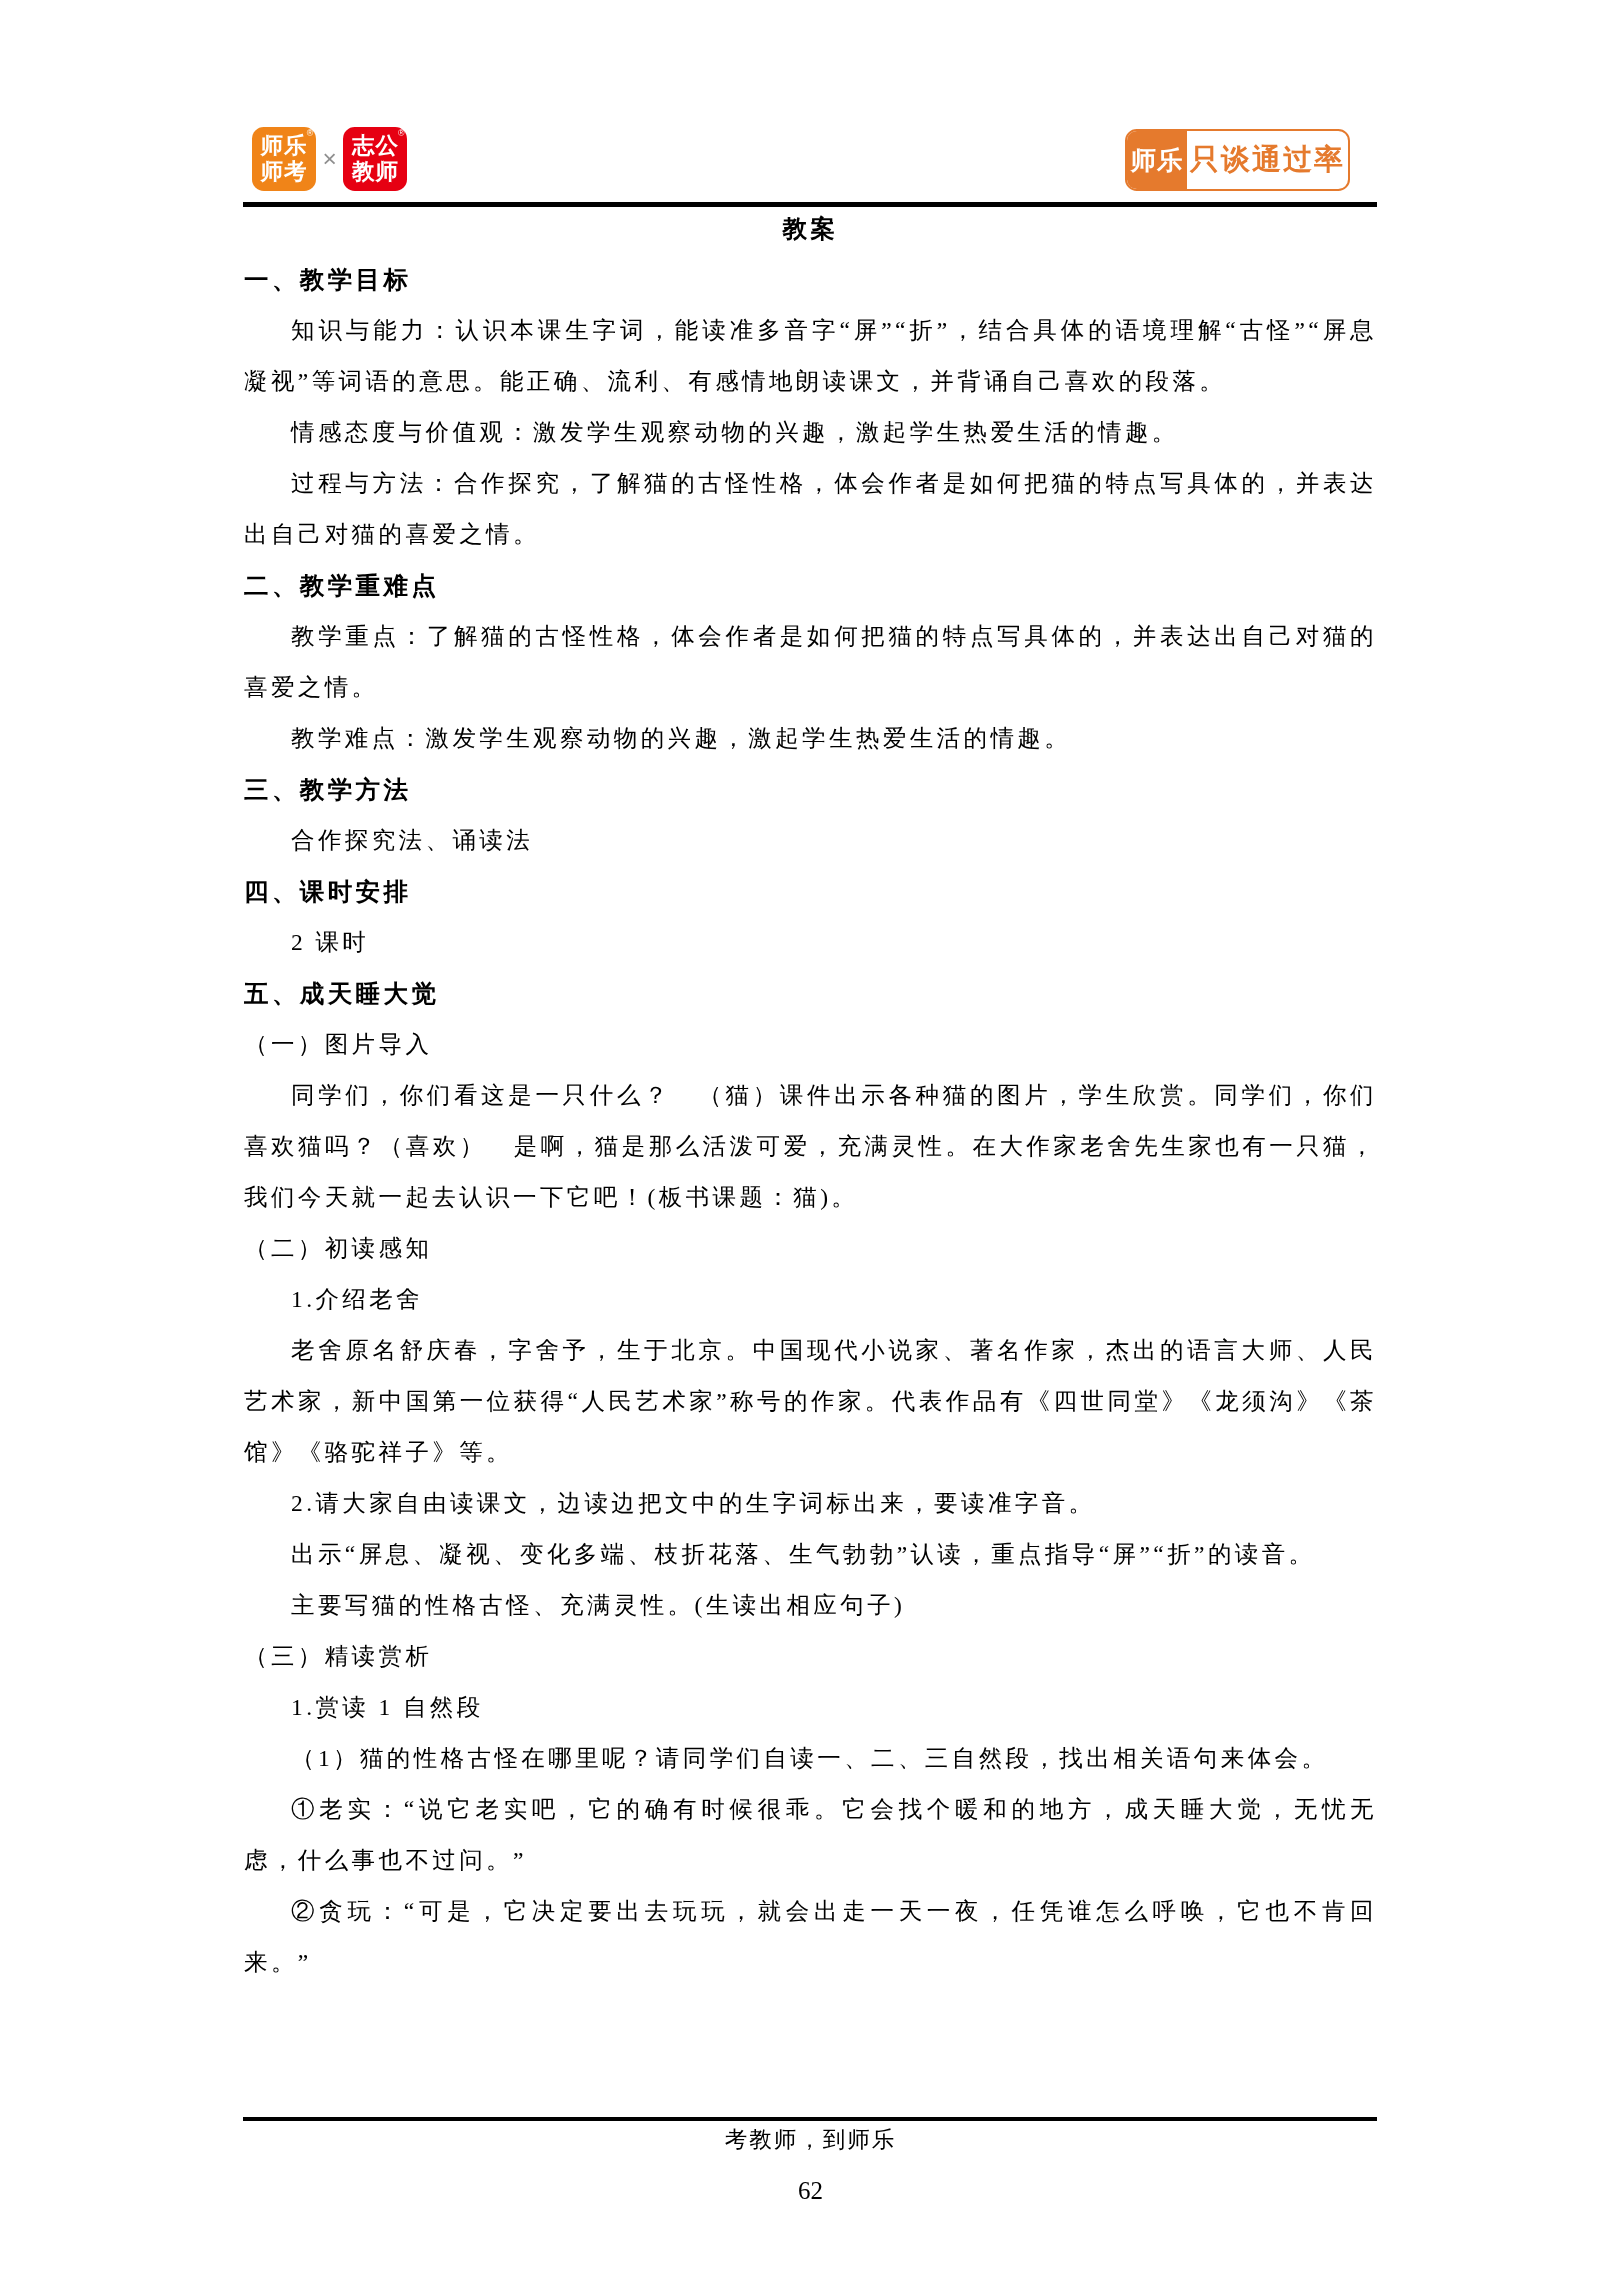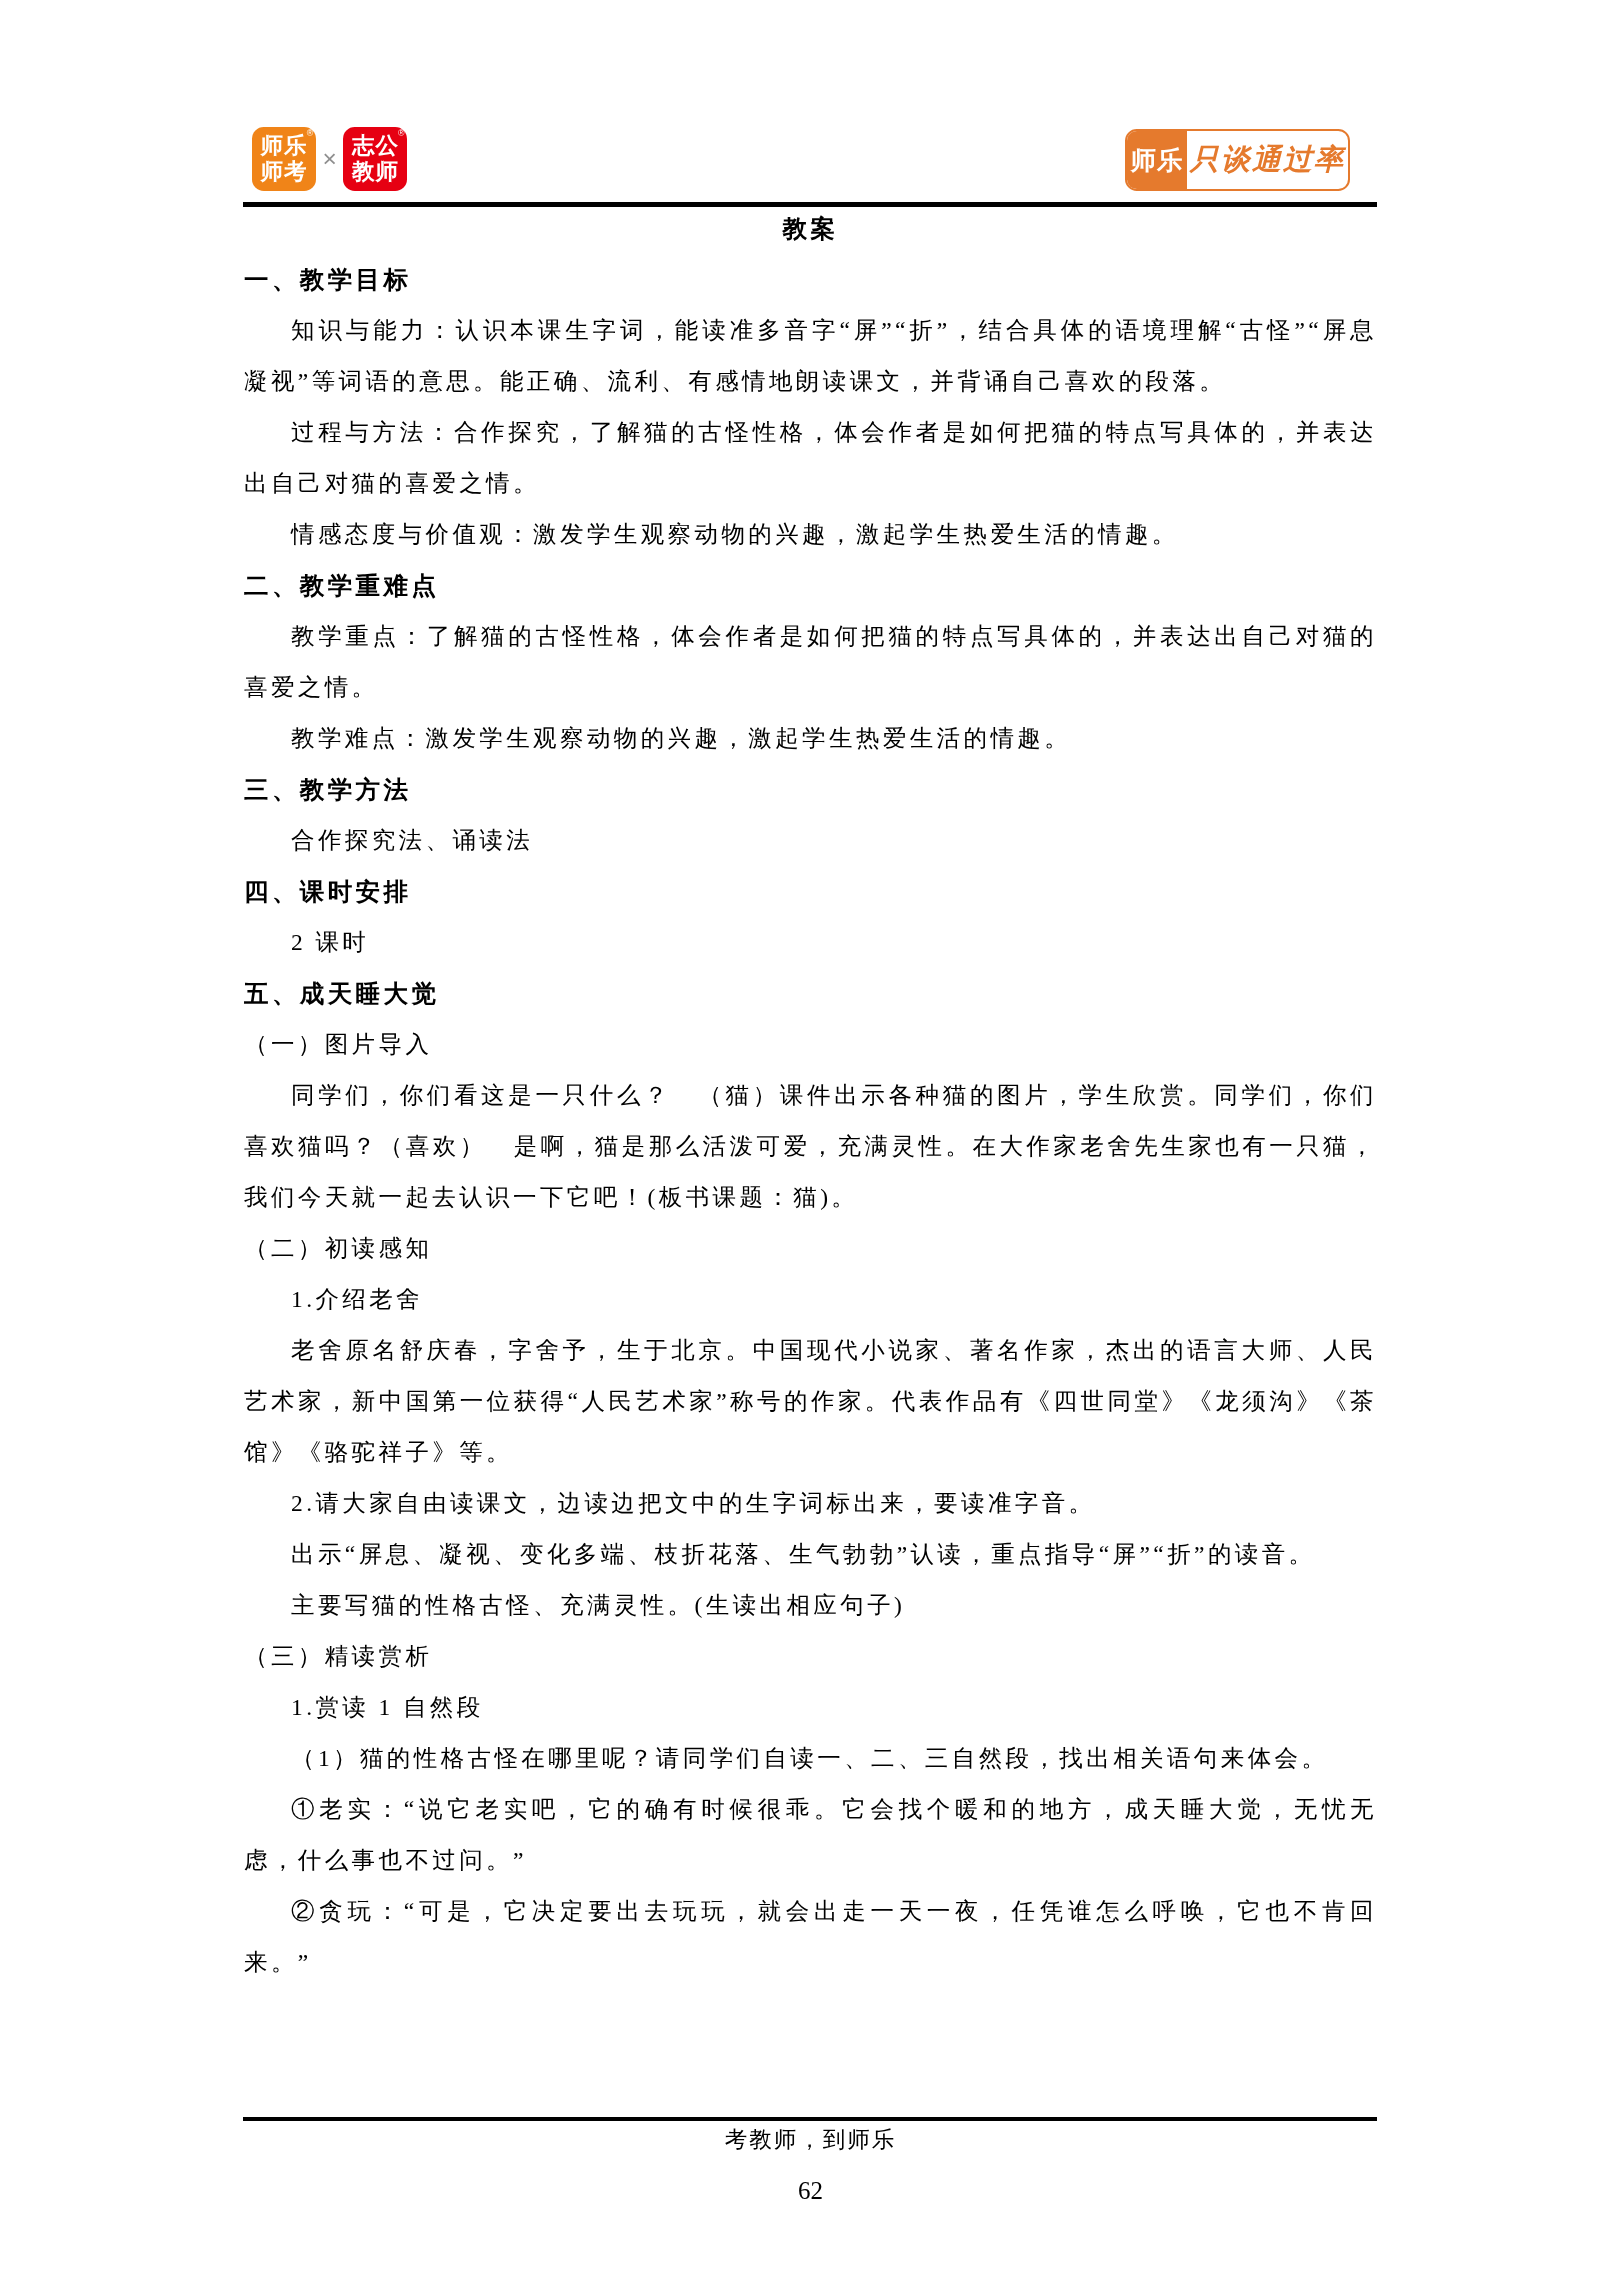--- a/index.html
+++ b/index.html
@@ -35,21 +35,21 @@
     display:flex;overflow:hidden;background:#fff;
   }
   .logo-right .brand{
     width:60px;background:var(--brand-orange2);color:#fff;flex-shrink:0;
     display:flex;align-items:center;justify-content:center;
     font-weight:bold;font-size:25.5px;letter-spacing:1px;
     font-family:"Liberation Sans","DejaVu Sans",sans-serif;
   }
   .logo-right .slogan{
     flex:1;display:flex;align-items:center;justify-content:center;
-    color:var(--brand-orange2);font-size:29px;font-weight:bold;font-style:italic;
+    color:var(--brand-orange2);font-size:29px;font-weight:bold;
     letter-spacing:2px;white-space:nowrap;
   }
   
   .content{
     position:absolute;left:244px;top:203px;width:1133px;
     font-size:23.5px;line-height:51px;letter-spacing:3.4px;text-align:justify;
   }
   .line-title{text-align:center;font-weight:bold;font-size:24.5px;}
   .line-h{font-weight:bold;font-size:24.5px;}
   .line-sub{}
@@ -81,22 +81,22 @@
   <div class="slogan">只谈通过率</div>
 </div>
 
 <div class="header-rule"></div>
 
 <div class="content">
   <div class="line-title">教案</div>
   <div>
       <div class="line-h">一、教学目标</div>
       <div class="line-p">知识与能力：认识本课生字词，能读准多音字“屏”“折”，结合具体的语境理解“古怪”“屏息凝视”等词语的意思。能正确、流利、有感情地朗读课文，并背诵自己喜欢的段落。</div>
+      <div class="line-p">情感态度与价值观：激发学生观察动物的兴趣，激起学生热爱生活的情趣。</div>
       <div class="line-p">过程与方法：合作探究，了解猫的古怪性格，体会作者是如何把猫的特点写具体的，并表达出自己对猫的喜爱之情。</div>
-      <div class="line-p">情感态度与价值观：激发学生观察动物的兴趣，激起学生热爱生活的情趣。</div>
       <div class="line-h">二、教学重难点</div>
       <div class="line-p">教学重点：了解猫的古怪性格，体会作者是如何把猫的特点写具体的，并表达出自己对猫的喜爱之情。</div>
       <div class="line-p">教学难点：激发学生观察动物的兴趣，激起学生热爱生活的情趣。</div>
       <div class="line-h">三、教学方法</div>
       <div class="line-p">合作探究法、诵读法</div>
       <div class="line-h">四、课时安排</div>
       <div class="line-p">2 课时</div>
       <div class="line-h">五、成天睡大觉</div>
       <div class="line-sub">（一）图片导入</div>
       <div class="line-p">同学们，你们看这是一只什么？　（猫）课件出示各种猫的图片，学生欣赏。同学们，你们喜欢猫吗？（喜欢）　是啊，猫是那么活泼可爱，充满灵性。在大作家老舍先生家也有一只猫，我们今天就一起去认识一下它吧！(板书课题：猫)。</div>

